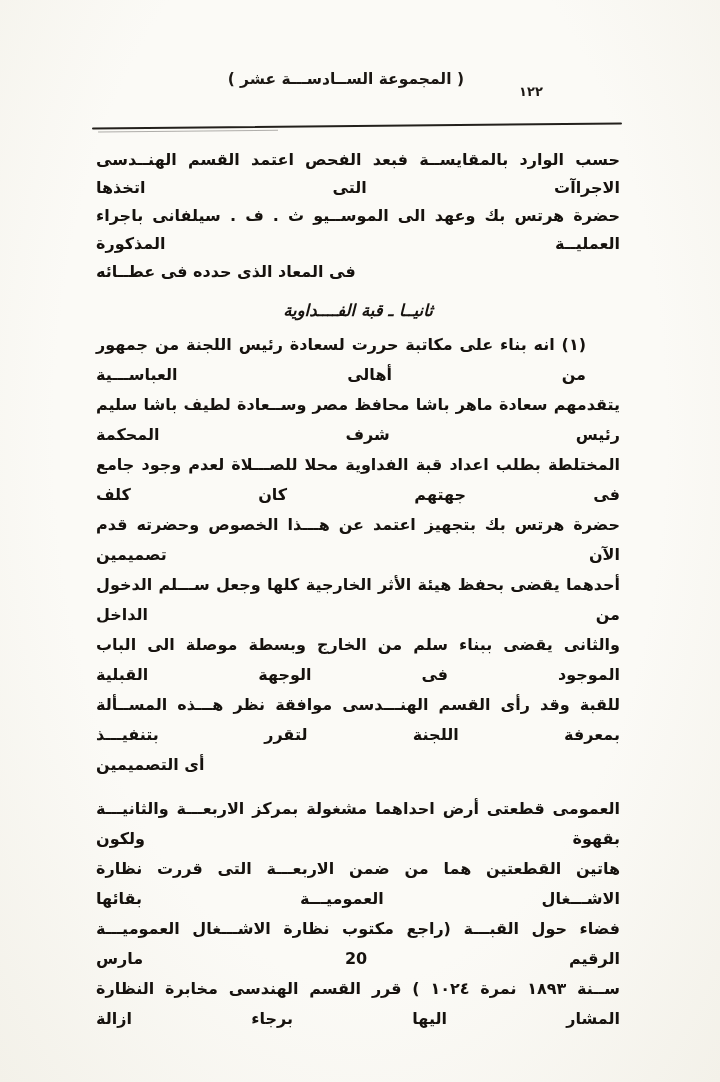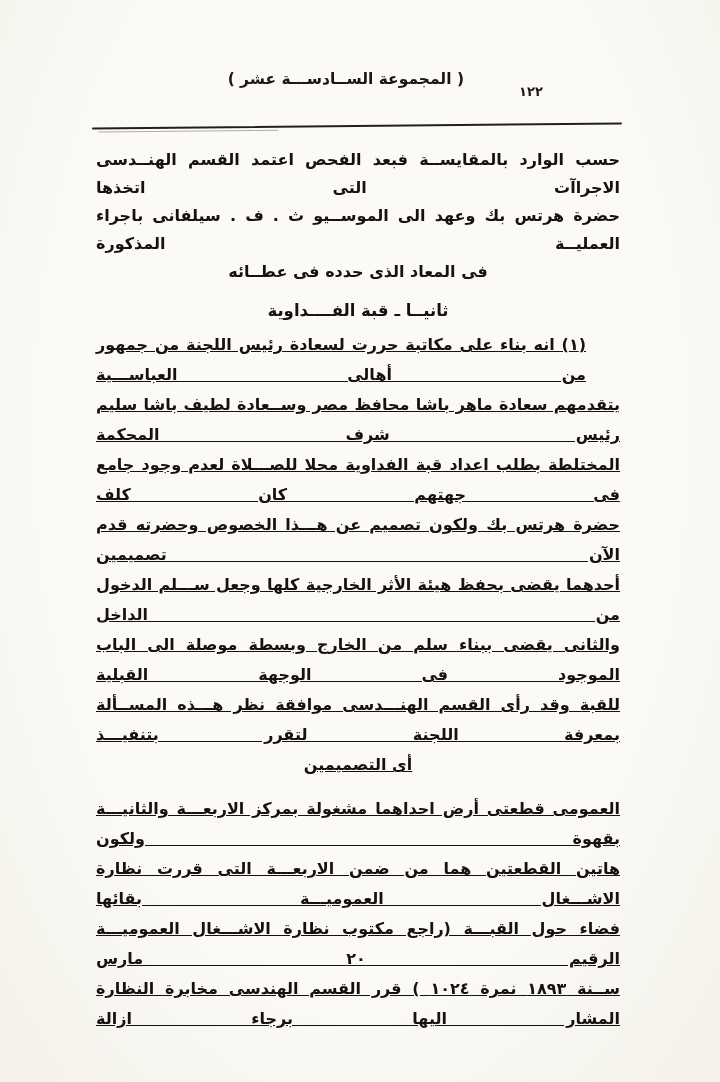--- a/index.html
+++ b/index.html
@@ -67,39 +67,40 @@
     position: absolute;
     top: 146px;
     left: 96px;
     width: 524px;
     direction: rtl;
   }
   .line {
     font-size: 16px;
     font-weight: bold;
     line-height: 28px;
-    text-align: center;
+    text-align: left;
     white-space: normal;
     color: #16120e;
   }
-  .para-items .line { line-height: 30px; text-decoration: underline; }
+  .para-items .line { line-height: 30px; }
   .line.fill {
     text-align: justify;
     text-align-last: justify;
   }
   .line.indent {
     padding-right: 34px;
   }
   .section-heading {
     font-size: 16.5px;
     font-weight: bold;
     text-align: center;
     line-height: 24px;
     margin: 0;
     color: #16120e;
+    font-style: italic;
   }
   .h2nd { margin-top: 13px; margin-bottom: 7px; }
   .para { margin: 0; }
   .para-2 { margin-top: 14px; }
   section { display: block; }
 </style>
 </head>
 <body>
 
 <div class="page">
@@ -117,29 +118,29 @@
       <div class="line fill">حضرة هرتس بك وعهد الى الموســيو ث . ف . سيلفانى باجراء العمليــة المذكورة</div>
       <div class="line">فى المعاد الذى حدده فى عطــائه</div>
     </section>
 
     <h2 class="section-heading h2nd">ثانيــا ـ قبة الفــــداوية</h2>
 
     <section class="para para-items para-1">
       <div class="line fill indent">(١) انه بناء على مكاتبة حررت لسعادة رئيس اللجنة من جمهور من أهالى العباســـية</div>
       <div class="line fill">يتقدمهم سعادة ماهر باشا محافظ مصر وســعادة لطيف باشا سليم رئيس شرف المحكمة</div>
       <div class="line fill">المختلطة بطلب اعداد قبة الفداوية محلا للصـــلاة لعدم وجود جامع فى جهتهم كان كلف</div>
-      <div class="line fill">حضرة هرتس بك ولكون تصميم عن هـــذا الخصوص وحضرته قدم الآن تصميمين</div>
+      <div class="line fill">حضرة هرتس بك بتجهيز اعتمد عن هـــذا الخصوص وحضرته قدم الآن تصميمين</div>
       <div class="line fill">أحدهما يقضى بحفظ هيئة الأثر الخارجية كلها وجعل ســـلم الدخول من الداخل</div>
       <div class="line fill">والثانى يقضى ببناء سلم من الخارج وبسطة موصلة الى الباب الموجود فى الوجهة القبلية</div>
       <div class="line fill">للقبة  وقد رأى القسم الهنـــدسى موافقة نظر هـــذه المســألة بمعرفة اللجنة لتقرر بتنفيـــذ</div>
       <div class="line">أى التصميمين</div>
     </section>
 
     <section class="para para-items para-2">
       <div class="line fill">العمومى قطعتى أرض احداهما مشغولة بمركز الاربعـــة والثانيـــة بقهوة ولكون</div>
       <div class="line fill">هاتين القطعتين هما من ضمن الاربعـــة التى قررت نظارة الاشـــغال العموميـــة بقائها</div>
-      <div class="line fill">فضاء حول القبـــة  (راجع مكتوب نظارة الاشـــغال العموميـــة الرقيم ٢٠ مارس</div>
+      <div class="line fill">فضاء حول القبـــة  (راجع مكتوب نظارة الاشـــغال العموميـــة الرقيم 20 مارس</div>
       <div class="line fill">ســنة ١٨٩٣ نمرة ١٠٢٤ ) قرر القسم الهندسى مخابرة النظارة المشار اليها برجاء ازالة</div>
 
     </section>
 
   </main>
 </div>
 
 </body></html>

